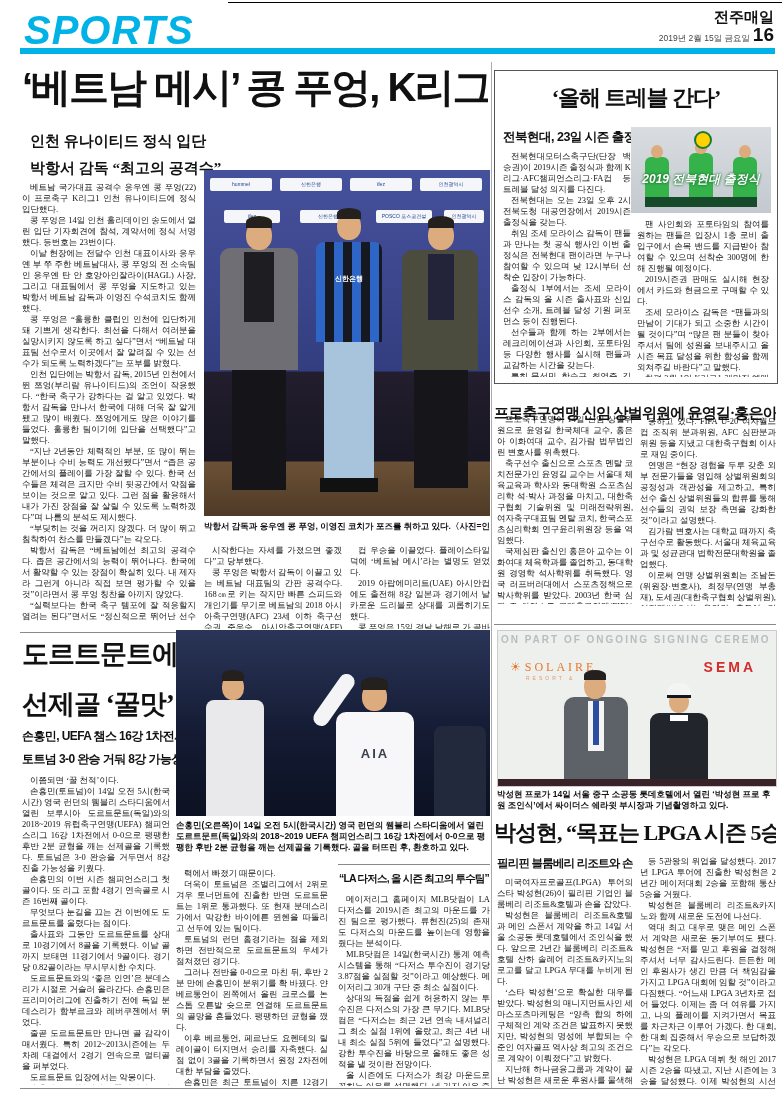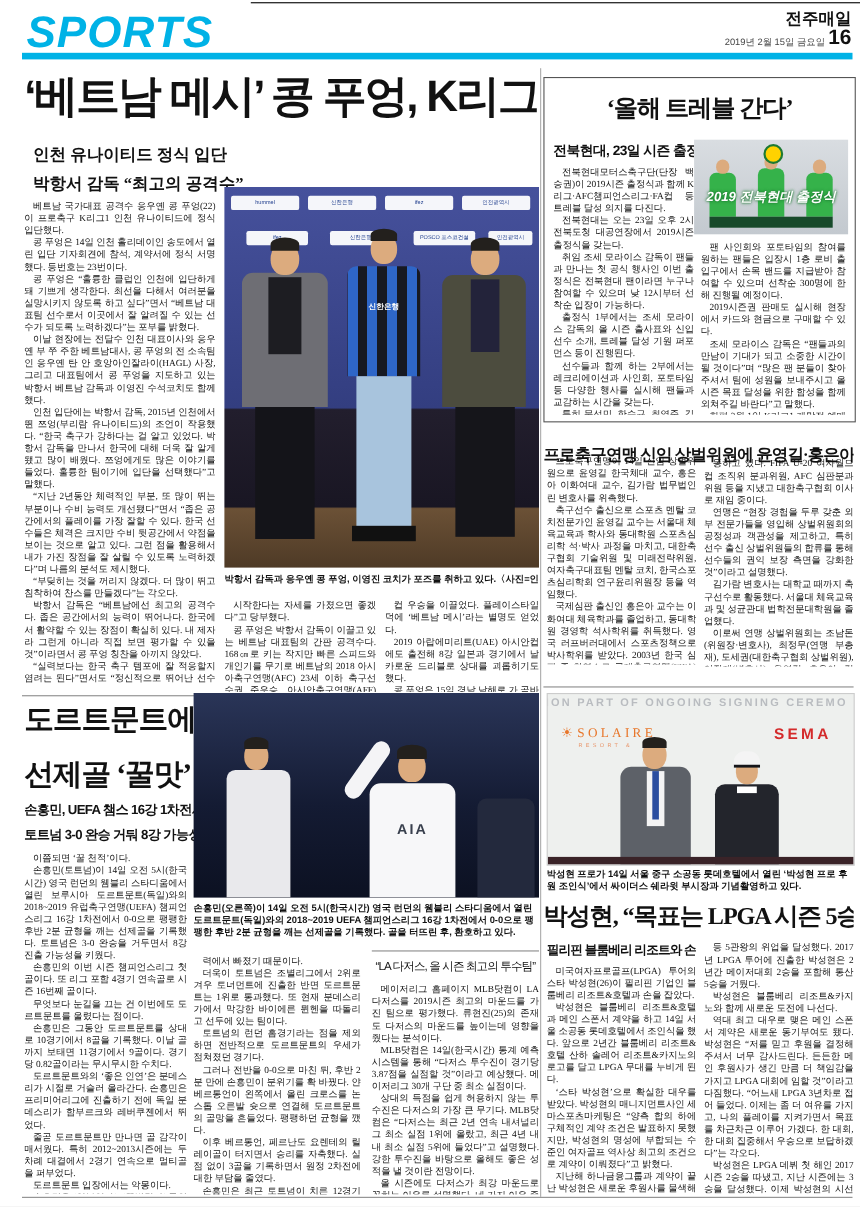--- a/index.html
+++ b/index.html
@@ -54,22 +54,22 @@
   <div class="abs vrule"></div>
 
   <div class="abs headline">‘베트남 메시’ 콩 푸엉, K리그行</div>
   <div class="abs subheads serif">
     <div>인천 유나이티드 정식 입단</div>
     <div>박항서 감독 “최고의 공격수”</div>
   </div>
   <div class="abs col serif" style="left:22px;top:182px;width:174px;height:440px;">
       <p>베트남 국가대표 공격수 응우옌 콩 푸엉(22)이 프로축구 K리그1 인천 유나이티드에 정식 입단했다.</p>
       <p>콩 푸엉은 14일 인천 홀리데이인 송도에서 열린 입단 기자회견에 참석, 계약서에 정식 서명했다. 등번호는 23번이다.</p>
+      <p>이날 현장에는 전달수 인천 대표이사와 응우옌 부 쭈 주한 베트남대사, 콩 푸엉의 전 소속팀인 응우옌 탄 안 호앙아인잘라이(HAGL) 사장, 그리고 대표팀에서 콩 푸엉을 지도하고 있는 박항서 베트남 감독과 이영진 수석코치도 함께 했다.</p>
       <p>콩 푸엉은 “훌륭한 클럽인 인천에 입단하게 돼 기쁘게 생각한다. 최선을 다해서 여러분을 실망시키지 않도록 하고 싶다”면서 “베트남 대표팀 선수로서 이곳에서 잘 알려질 수 있는 선수가 되도록 노력하겠다”는 포부를 밝혔다.</p>
-      <p>이날 현장에는 전달수 인천 대표이사와 응우옌 부 쭈 주한 베트남대사, 콩 푸엉의 전 소속팀인 응우옌 탄 안 호앙아인잘라이(HAGL) 사장, 그리고 대표팀에서 콩 푸엉을 지도하고 있는 박항서 베트남 감독과 이영진 수석코치도 함께 했다.</p>
       <p>인천 입단에는 박항서 감독, 2015년 인천에서 뛴 쯔엉(부리람 유나이티드)의 조언이 작용했다. “한국 축구가 강하다는 걸 알고 있었다. 박항서 감독을 만나서 한국에 대해 더욱 잘 알게 됐고 많이 배웠다. 쯔엉에게도 많은 이야기를 들었다. 훌륭한 팀이기에 입단을 선택했다”고 말했다.</p>
       <p>“지난 2년동안 체력적인 부분, 또 많이 뛰는 부분이나 수비 능력도 개선됐다”면서 “좁은 공간에서의 플레이를 가장 잘할 수 있다. 한국 선수들은 체격은 크지만 수비 뒷공간에서 약점을 보이는 것으로 알고 있다. 그런 점을 활용해서 내가 가진 장점을 잘 살릴 수 있도록 노력하겠다”며 나름의 분석도 제시했다.</p>
       <p>“부딪히는 것을 꺼리지 않겠다. 더 많이 뛰고 침착하여 찬스를 만들겠다”는 각오다.</p>
       <p>박항서 감독은 “베트남에선 최고의 공격수다. 좁은 공간에서의 능력이 뛰어나다. 한국에서 활약할 수 있는 장점이 확실히 있다. 내 제자라 그런게 아니라 직접 보면 평가할 수 있을 것”이라면서 콩 푸엉 칭찬을 아끼지 않았다.</p>
       <p>“실력보다는 한국 축구 템포에 잘 적응할지 염려는 된다”면서도 “정신적으로 뛰어난 선수이기 때문에 잘 하리라 믿는다. 여기서 다시</p>
     </div>
 
   <div class="abs photo" style="left:204px;top:170px;width:286px;height:346px;
        background:linear-gradient(180deg,#46519c 0%,#333e80 58%,#221e2d 58.5%,#191623 84%,#6b5136 84.5%,#4e3a26 100%);">
     <div class="chip" style="left:6px;top:8px;width:62px;height:13px;">hummel</div>
@@ -204,21 +204,21 @@
 
   <div class="abs h-serif" style="left:22px;top:636px;font-size:27px;letter-spacing:-1px;">도르트문트에</div>
   <div class="abs h-serif" style="left:22px;top:686px;font-size:27px;letter-spacing:-1px;">선제골 ‘꿀맛’</div>
   <div class="abs sans" style="left:22px;top:728px;font-size:12px;font-weight:bold;letter-spacing:-0.6px;white-space:nowrap;">손흥민, UEFA 챔스 16강 1차전서</div>
   <div class="abs sans" style="left:22px;top:751px;font-size:12px;font-weight:bold;letter-spacing:-0.6px;white-space:nowrap;">토트넘 3-0 완승 거둬 8강 가능성</div>
   <div class="abs col serif" style="left:22px;top:775px;width:148px;height:310px;">
       <p>이쯤되면 ‘꿀 천적’이다.</p>
       <p>손흥민(토트넘)이 14일 오전 5시(한국시간) 영국 런던의 웸블리 스타디움에서 열린 보루시아 도르트문트(독일)와의 2018~2019 유럽축구연맹(UEFA) 챔피언스리그 16강 1차전에서 0-0으로 팽팽한 후반 2분 균형을 깨는 선제골을 기록했다. 토트넘은 3-0 완승을 거두면서 8강 진출 가능성을 키웠다.</p>
       <p>손흥민의 이번 시즌 챔피언스리그 첫 골이다. 또 리그 포함 4경기 연속골로 시즌 16번째 골이다.</p>
       <p>무엇보다 눈길을 끄는 건 이번에도 도르트문트를 울렸다는 점이다.</p>
-      <p>손흥민은 그동안 도르트문트를 상대로 10경기에서 8골을 기록했다. 이날 골까지 보태면 11경기에서 9골이다. 경기당 0.82골이라는 무시무시한 수치다.</p>
+      <p>출사표와 그동안 도르트문트를 상대로 10경기에서 8골을 기록했다. 이날 골까지 보태면 11경기에서 9골이다. 경기당 0.82골이라는 무시무시한 수치다.</p>
       <p>도르트문트와의 ‘좋은 인연’은 분데스리가 시절로 거슬러 올라간다. 손흥민은 프리미어리그에 진출하기 전에 독일 분데스리가 함부르크와 레버쿠젠에서 뛰었다.</p>
       <p>줄곧 도르트문트만 만나면 골 감각이 매서웠다. 특히 2012~2013시즌에는 두 차례 대결에서 2경기 연속으로 멀티골을 퍼부었다.</p>
       <p>도르트문트 입장에서는 악몽이다.</p>
       <p>손흥민은 ‘양봉업자’, ‘꿀벌킬러’ 등의 별명을 가지고 있다. 노란색과 검은색이 섞여 꿀벌을 연상하게 하는 도르트문트의 유니폼 때문이다.</p>
     </div>
 
   <div class="abs photo" style="left:176px;top:630px;width:314px;height:186px;background:linear-gradient(180deg,#2a3558,#141b33 55%,#0c1122);">
     <div class="abs" style="left:30px;top:70px;width:58px;height:116px;background:#e9e9ec;border-radius:8px 8px 0 0;"></div>
     <div class="head" style="left:46px;top:44px;width:22px;height:26px;"></div>
     <div class="hair" style="left:46px;top:40px;width:22px;height:11px;"></div>
@@ -235,21 +235,21 @@
   <div class="abs col serif" style="left:176px;top:868px;width:152px;height:218px;">
       <p>력에서 빠졌기 때문이다.</p>
       <p>더욱이 토트넘은 조별리그에서 2위로 겨우 토너먼트에 진출한 반면 도르트문트는 1위로 통과했다. 또 현재 분데스리가에서 막강한 바이에른 뮌헨을 따돌리고 선두에 있는 팀이다.</p>
       <p>토트넘의 런던 홈경기라는 점을 제외하면 전반적으로 도르트문트의 우세가 점쳐졌던 경기다.</p>
       <p>그러나 전반을 0-0으로 마친 뒤, 후반 2분 만에 손흥민이 분위기를 확 바꿨다. 얀 베르통언이 왼쪽에서 올린 크로스를 논스톱 오른발 슛으로 연결해 도르트문트의 골망을 흔들었다. 팽팽하던 균형을 깼다.</p>
       <p>이후 베르통언, 페르난도 요렌테의 릴레이골이 터지면서 승리를 자축했다. 실점 없이 3골을 기록하면서 원정 2차전에 대한 부담을 줄였다.</p>
       <p>손흥민은 최근 토트넘이 치른 12경기에서 11골을 몰아쳤다. 물오른 골 감각이다.</p>
     </div>
 
   <div class="abs rule" style="left:338px;top:864px;width:152px;height:1px;"></div>
-  <div class="abs sans center" style="left:338px;top:872px;width:152px;font-size:10.5px;font-weight:normal;letter-spacing:-0.8px;white-space:nowrap;overflow:hidden;">“LA 다저스, 올 시즌 최고의 투수팀”</div>
+  <div class="abs sans center" style="left:338px;top:872px;width:152px;font-size:10.5px;font-weight:bold;letter-spacing:-0.8px;white-space:nowrap;overflow:hidden;">“LA 다저스, 올 시즌 최고의 투수팀”</div>
   <div class="abs col serif" style="left:338px;top:894px;width:152px;height:192px;">
       <p>메이저리그 홈페이지 MLB닷컴이 LA 다저스를 2019시즌 최고의 마운드를 가진 팀으로 평가했다. 류현진(25)의 존재도 다저스의 마운드를 높이는데 영향을 줬다는 분석이다.</p>
       <p>MLB닷컴은 14일(한국시간) 통계 예측 시스템을 통해 “다저스 투수진이 경기당 3.87점을 실점할 것”이라고 예상했다. 메이저리그 30개 구단 중 최소 실점이다.</p>
       <p>상대의 득점을 쉽게 허용하지 않는 투수진은 다저스의 가장 큰 무기다. MLB닷컴은 “다저스는 최근 2년 연속 내셔널리그 최소 실점 1위에 올랐고, 최근 4년 내내 최소 실점 5위에 들었다”고 설명했다. 강한 투수진을 바탕으로 올해도 좋은 성적을 낼 것이란 전망이다.</p>
       <p>올 시즌에도 다저스가 최강 마운드로 꼽히는 이유를 설명했다. 네 가지 이유 중 하나가 류현진의 잔류, 기량이 좋은 투수들을 많이 보유한 것 등이 꼽혔다.  /뉴시스</p>
     </div>
 
   <div class="abs rule" style="left:20px;top:1088px;width:755px;height:1px;"></div>
 
 </div>

